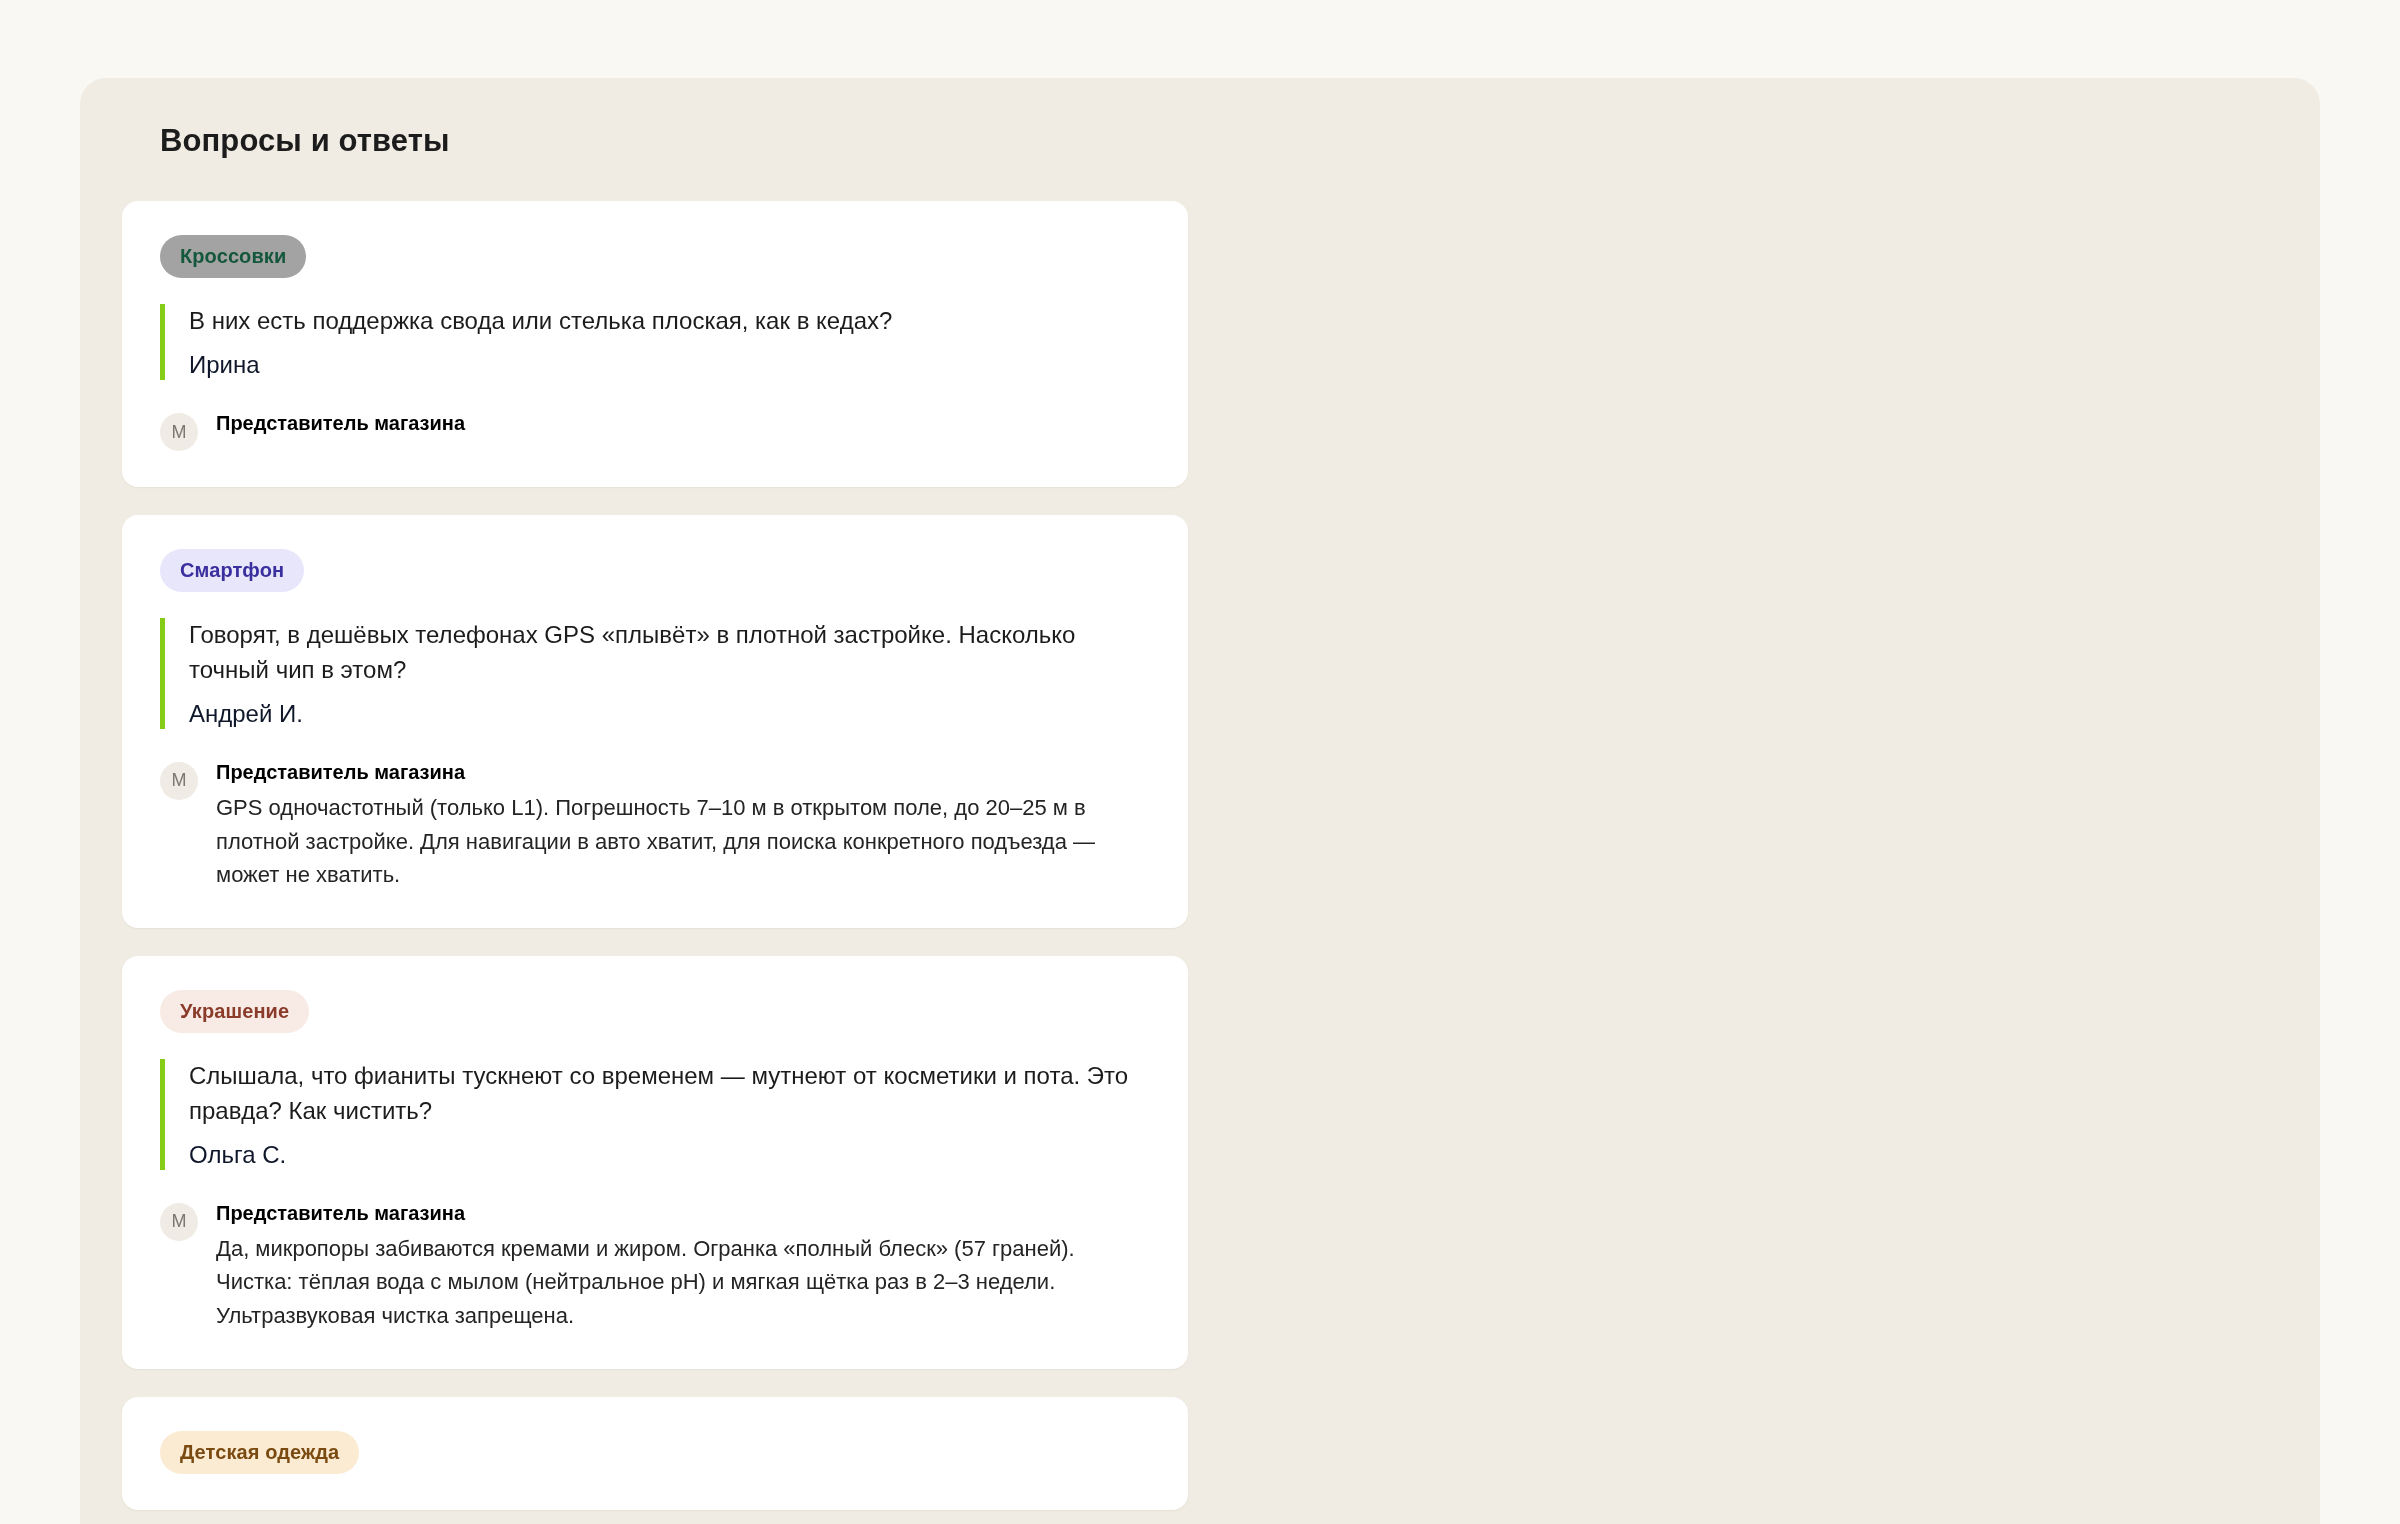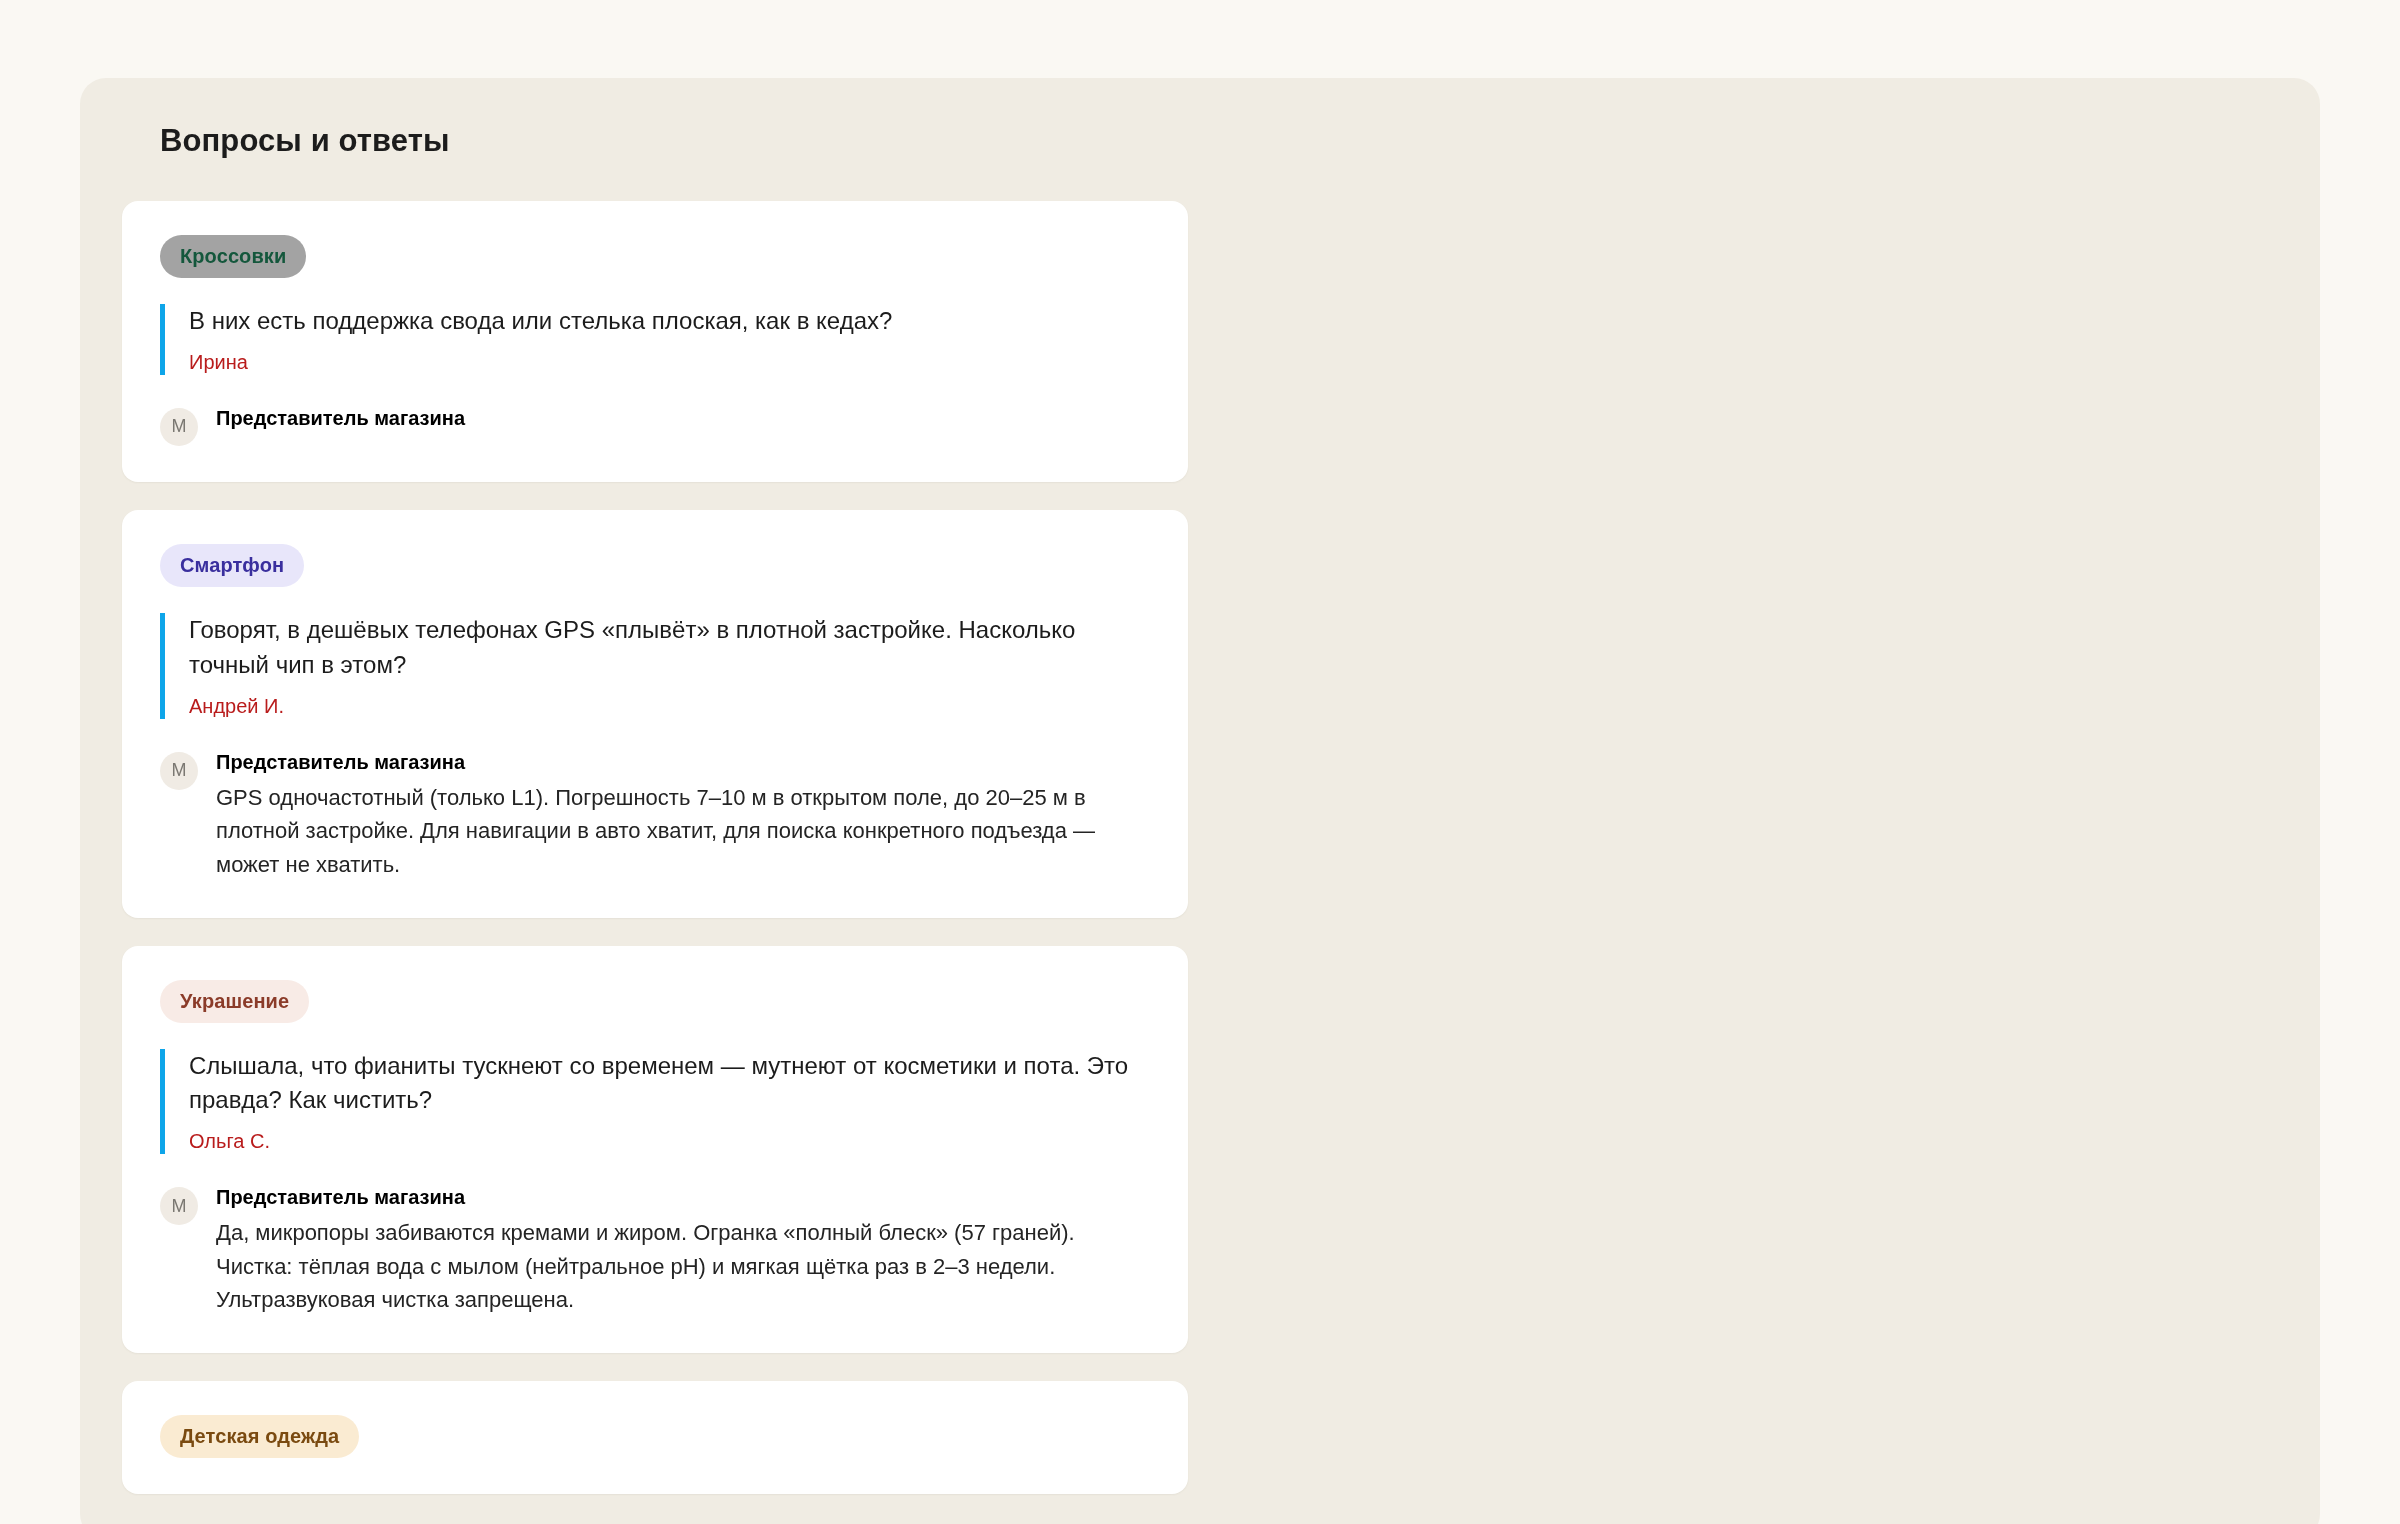--- a/index.html
+++ b/index.html
@@ -70,32 +70,32 @@
     letter-spacing: 0.1px;
   }
   .badge-green  { background: #a3a3a3; color: #14573c; }
   .badge-indigo { background: #e8e6fa; color: #3a2f9e; }
   .badge-rose   { background: #f8ebe6; color: #8b3b29; }
   .badge-amber  { background: #faebd2; color: #7a4a10; }
 
   
   .question-block {
     margin-top: 26px;
-    border-left: 5px solid #0ea5e9;
+    border-left: 5px solid #84cc16;
     padding-left: 24px;
   }
   .question-text {
     font-size: 24px;
     line-height: 1.45;
     color: #1c1c1c;
     margin: 0;
   }
   .question-author {
-    font-size: 20px;
-    color: #b91c1c;
+    font-size: 24px;
+    color: #0f172a;
     margin: 10px 0 0 0;
     line-height: 1.3;
   }
 
   
   .answer-block {
     display: flex;
     margin-top: 30px;
     gap: 18px;
   }

